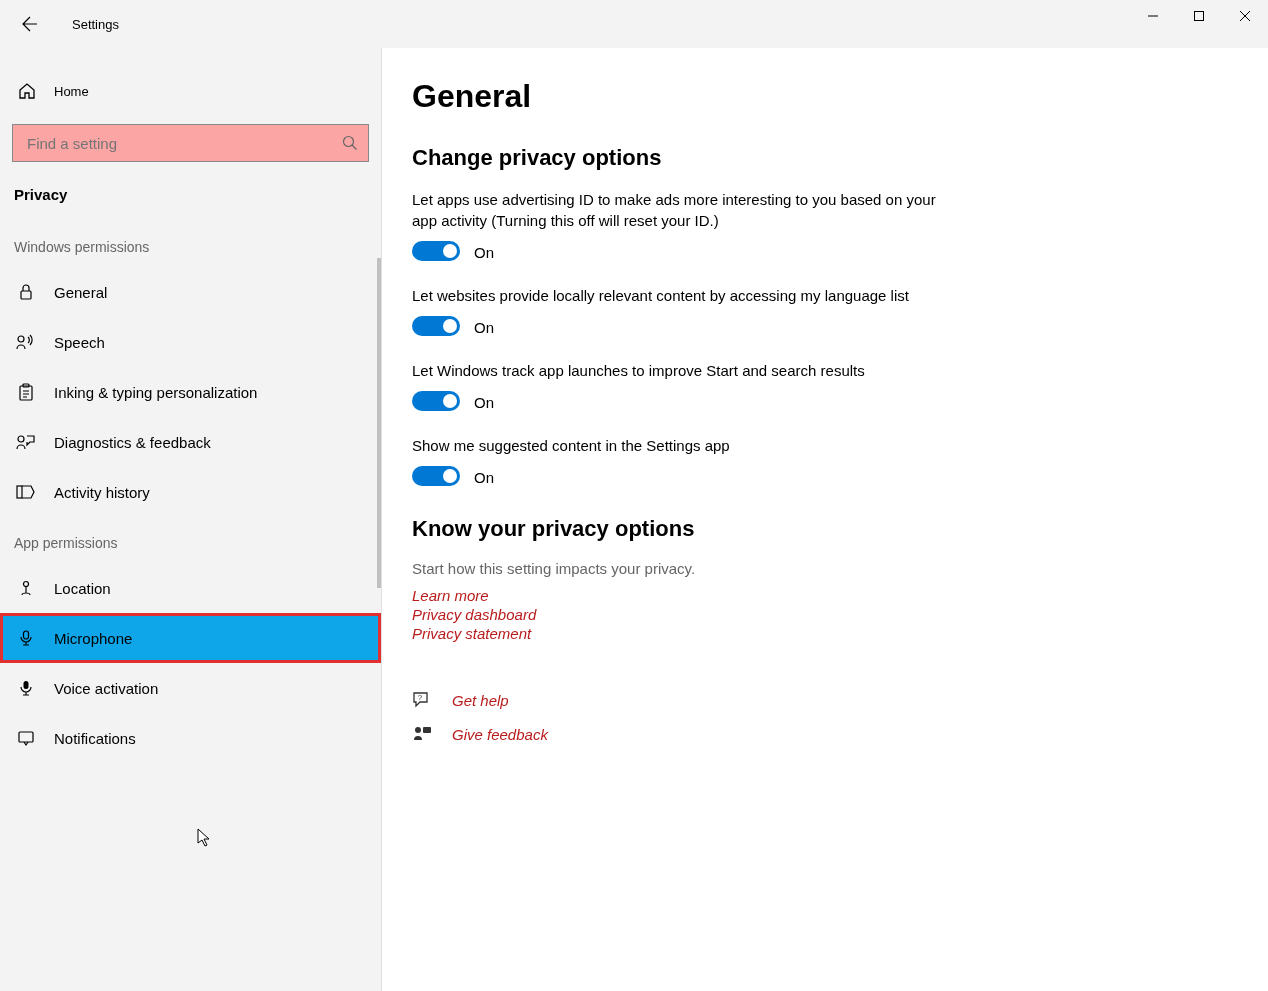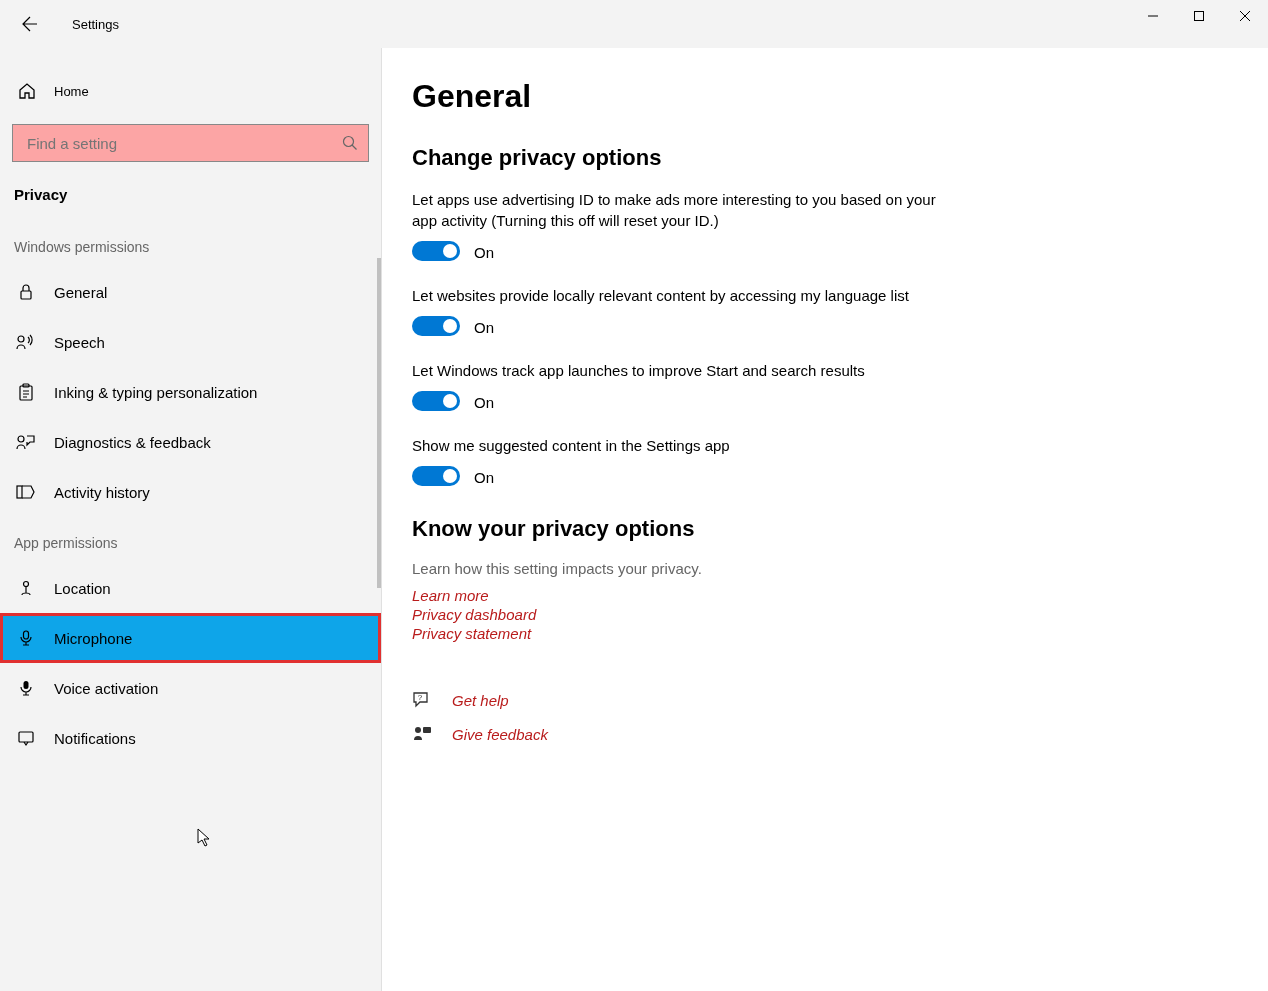--- a/index.html
+++ b/index.html
@@ -221,21 +221,21 @@
     </div>
 
     <div class="option-text">Show me suggested content in the Settings app</div>
     <div class="toggle-row">
       <div class="toggle"></div>
       <span class="toggle-label">On</span>
     </div>
 
     <div class="know-section">
       <h2 class="section-title">Know your privacy options</h2>
-      <div class="know-desc">Learn how this setting impacts your privacy.</div>
+      <div class="know-desc">Start how this setting impacts your privacy.</div>
       <a class="link">Learn more</a>
       <a class="link">Privacy dashboard</a>
       <a class="link">Privacy statement</a>
     </div>
 
     <div class="help-section">
       <div class="help-row">
         <span class="icon">
             <svg width="20" height="20" viewBox="0 0 20 20">
               <path d="M2 3 h13 v9 h-7 l-4 4 v-4 h-2 z" stroke="#333" stroke-width="1.3" fill="none"></path>

